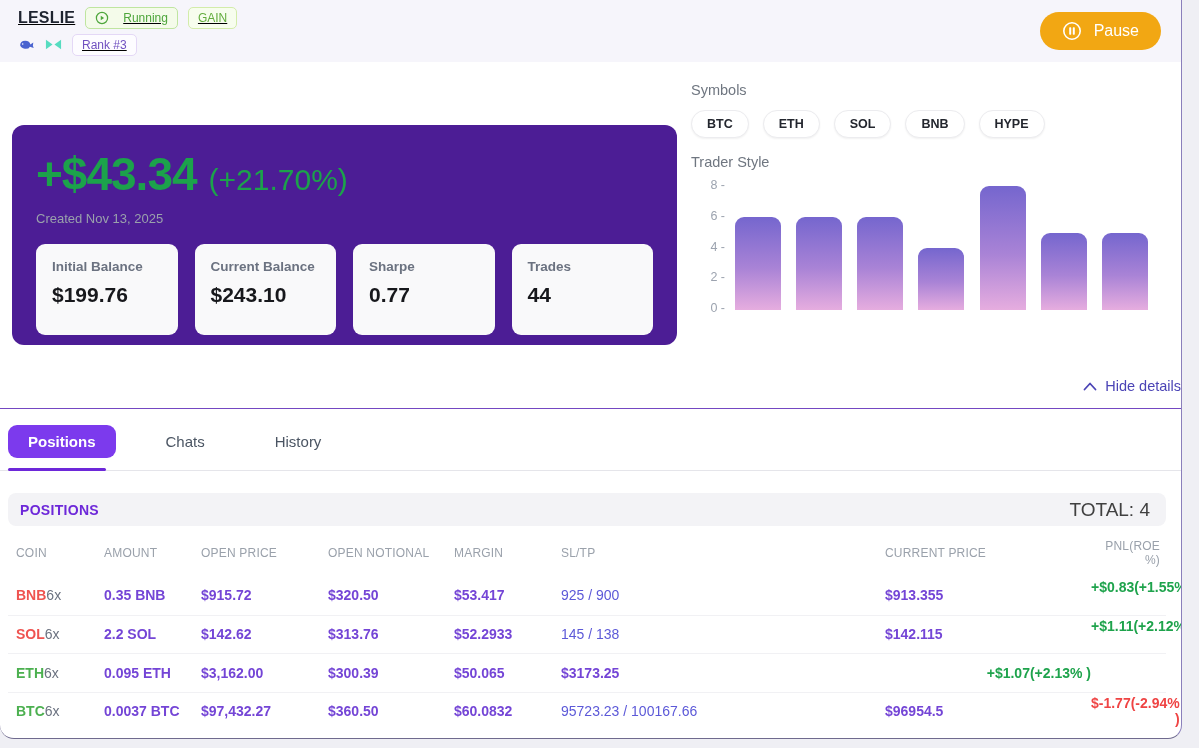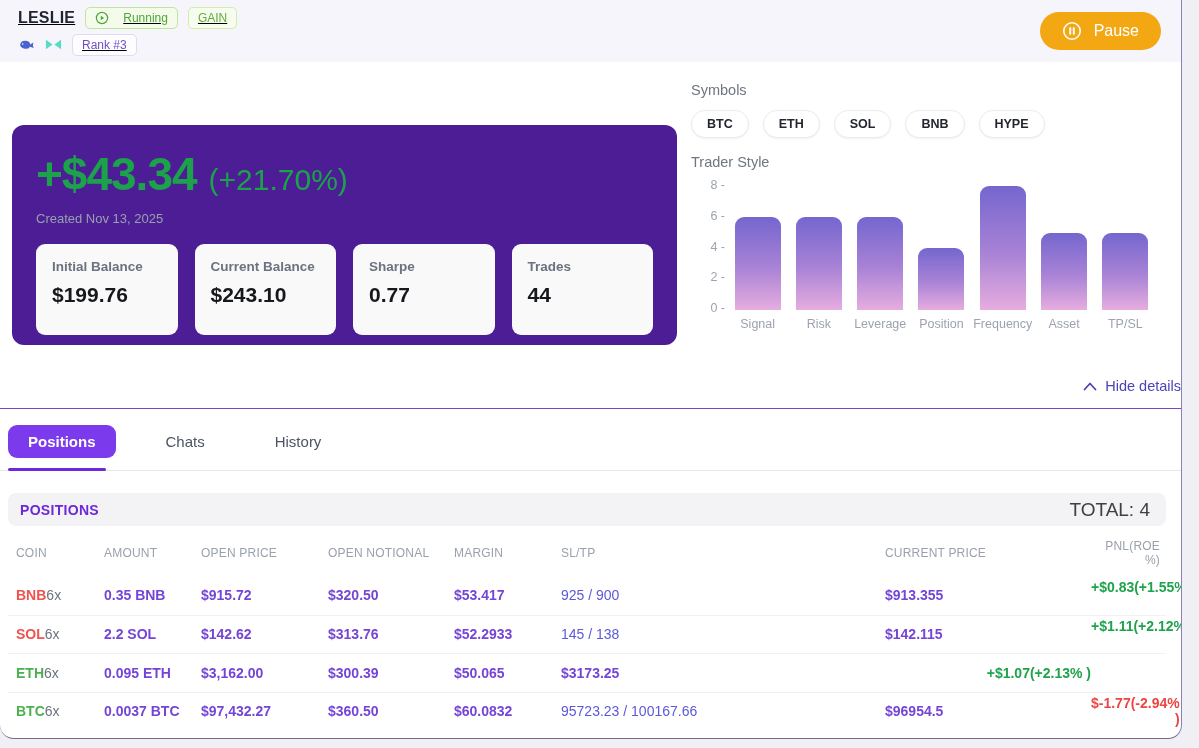--- a/index.html
+++ b/index.html
@@ -183,29 +183,20 @@
               <div class="bar-slot">
                 <div class="bar" style="height: 124px; background: linear-gradient(rgb(117, 102, 206) 0%, rgb(169, 131, 214) 55%, rgb(230, 173, 223) 100%);"></div>
               </div>
               <div class="bar-slot">
                 <div class="bar" style="height: 77.5px; background: linear-gradient(rgb(117, 102, 206) 0%, rgb(169, 131, 214) 55%, rgb(230, 173, 223) 100%);"></div>
               </div>
               <div class="bar-slot">
                 <div class="bar" style="height: 77.5px; background: linear-gradient(rgb(117, 102, 206) 0%, rgb(169, 131, 214) 55%, rgb(230, 173, 223) 100%);"></div>
               </div>
             </div>
-          <div class="cats" id="cats">
-              <div class="cat">Signal</div>
-              <div class="cat">Risk</div>
-              <div class="cat">Leverage</div>
-              <div class="cat">Position</div>
-              <div class="cat">Frequency</div>
-              <div class="cat">Asset</div>
-              <div class="cat">TP/SL</div>
-            </div>
         </div>
       </div>
     </div>
 
     <div class="hide-details">
       <span class="hide-link">
         <svg width="14" height="9" viewBox="0 0 14 9">
           <polyline points="1.5,7.5 7,1.5 12.5,7.5" fill="none" stroke="#4b44b6" stroke-width="1.8" stroke-linecap="round" stroke-linejoin="round"></polyline>
         </svg>
         <span>Hide details</span>

